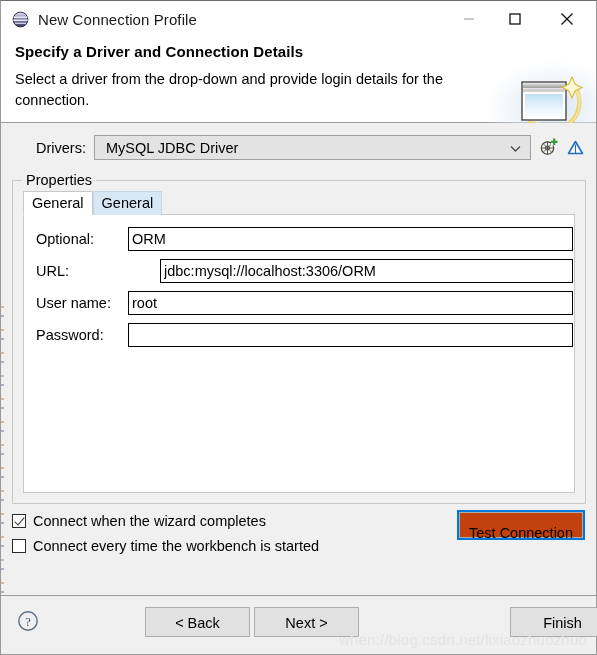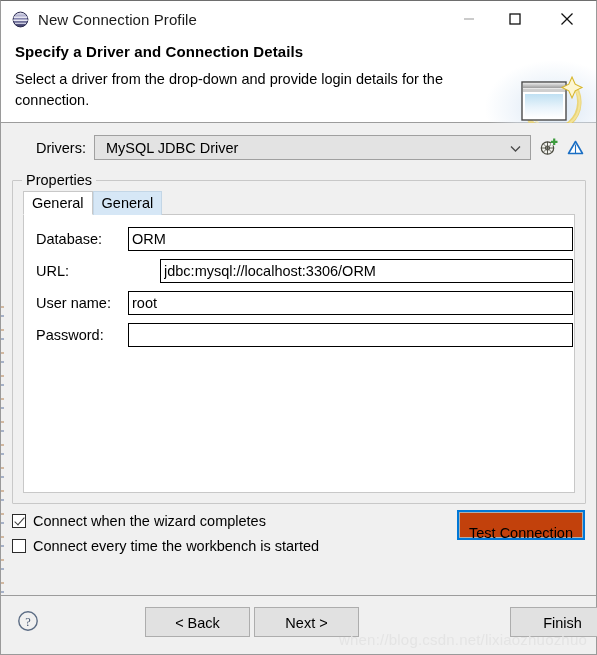--- a/index.html
+++ b/index.html
@@ -464,21 +464,21 @@
           <span>General</span>
         </div>
         <div class="tab unselected">
           <span>General</span>
         </div>
       </div>
 
       <div id="tabpanel">
 
         <div class="form-row" id="row-database">
-          <div class="form-label" id="lbl-database">Database:</div>
+          <div class="form-label" id="lbl-database">Optional:</div>
           <input class="form-input" id="in-database" type="text" value="ORM" style="">
         </div>
 
         <div class="form-row" id="row-url">
           <div class="form-label" id="lbl-url">URL:</div>
           <input class="form-input" id="in-url" type="text" value="jdbc:mysql://localhost:3306/ORM" style="">
         </div>
 
         <div class="form-row" id="row-user">
           <div class="form-label" id="lbl-user">User name:</div>

